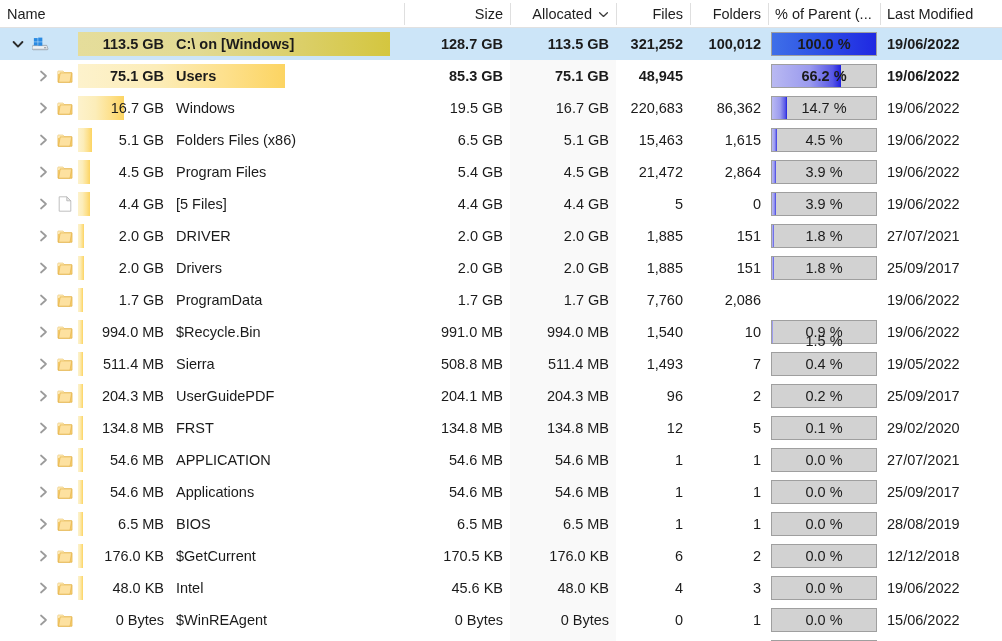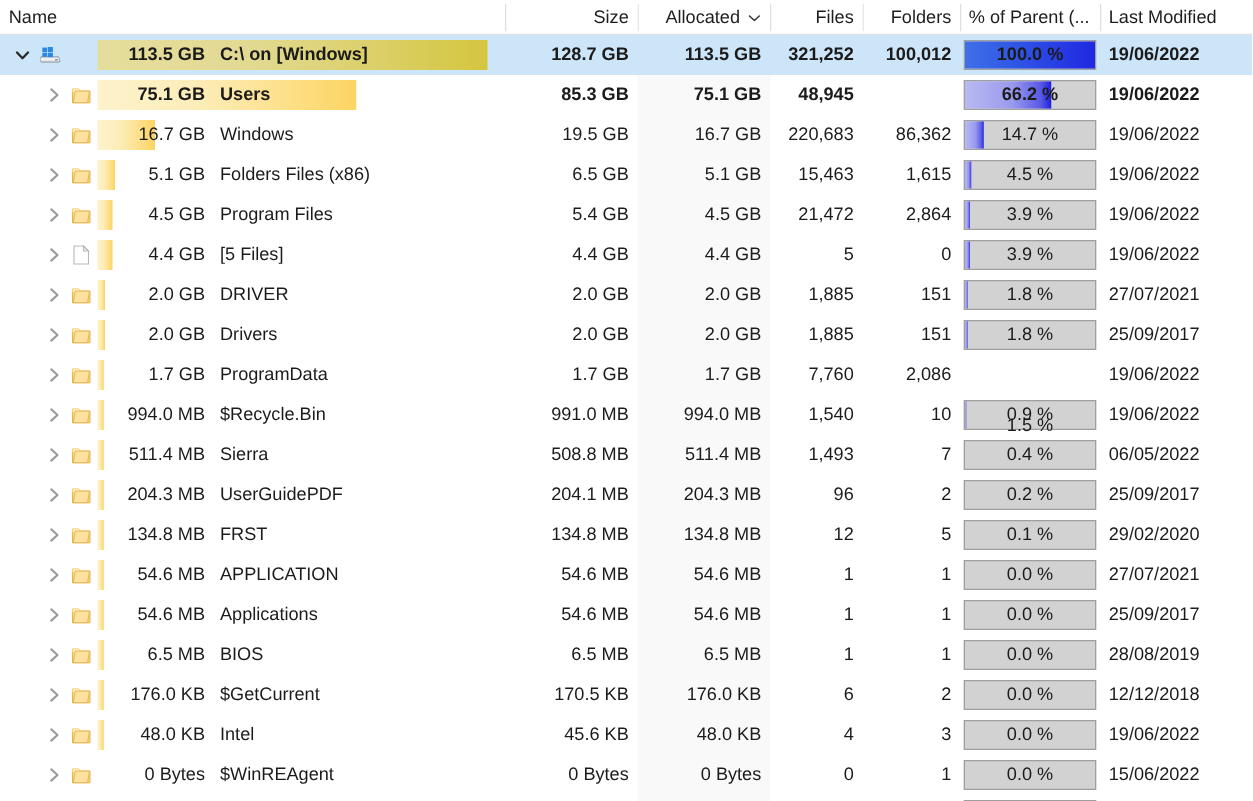--- a/index.html
+++ b/index.html
@@ -689,21 +689,21 @@
         <div class="cell right" style="flex: 0 0 78px; width: 78px;">
           <span>7</span>
         </div>
         <div class="cell pct" style="flex: 0 0 112px; width: 112px;">
           <div class="pctbox">
             <div class="pctfill" style="width: 0.4%;"></div>
             <span class="pcttext">0.4 %</span>
           </div>
         </div>
         <div class="cell left" style="flex: 0 0 122px; width: 122px;">
-          <span>06/05/2022</span>
+          <span>19/05/2022</span>
         </div>
       </div>
       <div class="row">
         <div class="cell name" style="flex: 0 0 404px; width: 404px;">
           <div class="name-inner">
             <div class="twisty" style="left: 34px;">
               <svg width="11" height="12" viewBox="0 0 11 12">
                 <path d="M3 1.5 L8 6 L3 10.5" fill="none" stroke="#9b9b9b" stroke-width="1.7" stroke-linecap="round" stroke-linejoin="round"></path>
               </svg>
             </div>

